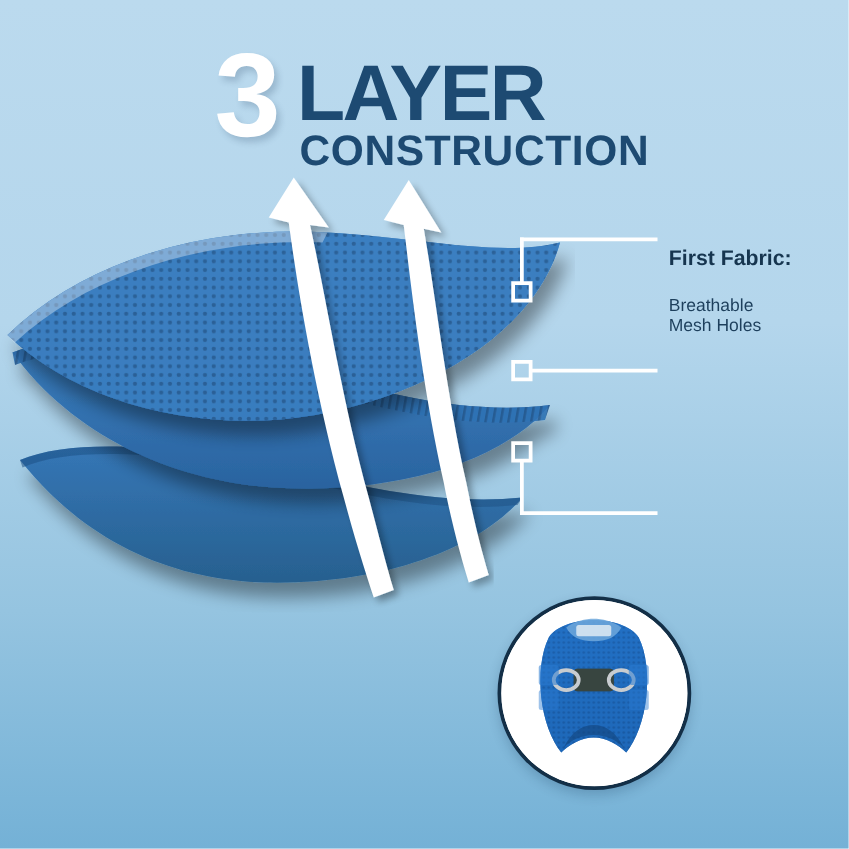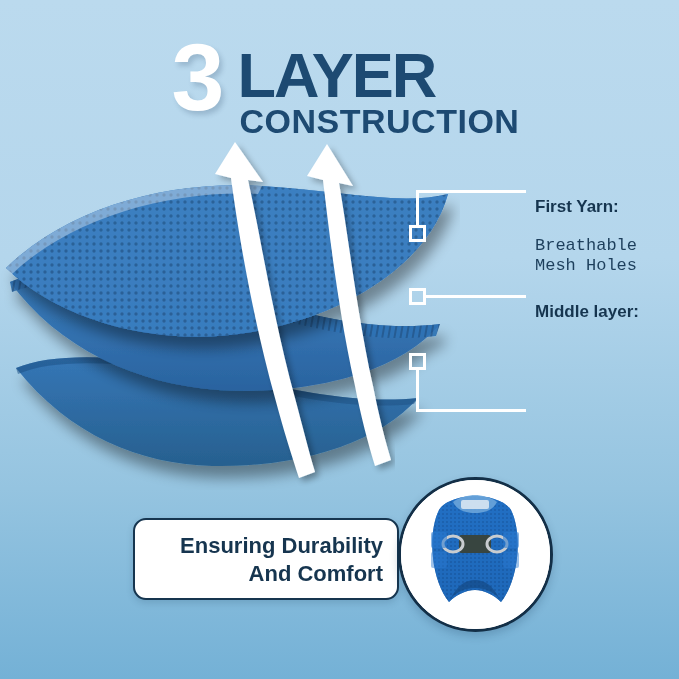--- a/index.html
+++ b/index.html
@@ -99,26 +99,25 @@
     white-space: pre-line;
   }
   .callout-title {
     font-size: 17px;
     font-weight: bold;
     color: #16354f;
     display: block;
     margin-bottom: 1px;
   }
   .callout-body {
-    font-size: 17px;
+    font-size: 14px;
     font-weight: normal;
     color: #1d3f5c;
     display: block;
     white-space: pre-line;
-    font-family: Liberation Mono, monospace;
   }
   .marker {
     position: absolute;
     width: 17px;
     height: 17px;
     border: 3px solid #ffffff;
     box-sizing: border-box;
     background: transparent;
   }
   .conn {
@@ -269,46 +268,41 @@
                  L 180,338 C 173,315 166,289 160,258 C 144,186 135,112 128,52 L 112,48 Z" fill="#ffffff"></path>
       </g>
     </svg>
   </div>
 
   <div class="callout">
     <div class="marker" style="left:409px; top:225px;"></div>
     <div class="conn conn-v" style="left:416px; top:190px; height:38px;"></div>
     <div class="conn conn-h" style="left:416px; top:190px; width:110px;"></div>
     <div class="callout-text" style="left:535px; top:178px; width:140px;">
-      <span class="callout-title">First Yarn:</span>
+      <span class="callout-title">First Fabric:</span>
       <span class="callout-body">Breathable
 Mesh Holes</span>
     </div>
   </div>
 
   <div class="callout">
     <div class="marker" style="left:409px; top:288px;"></div>
     <div class="conn conn-h" style="left:424px; top:295px; width:102px;"></div>
     <div class="callout-text" style="left:535px; top:283px; width:140px;">
-      <span class="callout-title">Middle layer:</span>
     </div>
   </div>
 
   <div class="callout">
     <div class="marker" style="left:409px; top:353px;"></div>
     <div class="conn conn-v" style="left:416px; top:368px; height:44px;"></div>
     <div class="conn conn-h" style="left:416px; top:409px; width:110px;"></div>
     <div class="callout-text" style="left:535px; top:378px; width:140px;">
     </div>
   </div>
 
-  <div id="banner">
-    <span id="banner-text">Ensuring Durability
-And Comfort</span>
-  </div>
 
   <div id="product-circle">
     <svg width="149" height="149" viewBox="0 0 149 149" xmlns="http://www.w3.org/2000/svg">
       <defs>
         <pattern id="harnessmesh" width="4" height="4" patternUnits="userSpaceOnUse">
           <rect width="4" height="4" fill="#1f6cc0"></rect>
           <circle cx="2" cy="2" r="1" fill="#1757a0"></circle>
         </pattern>
         <linearGradient id="hgrad" x1="0" y1="0" x2="0" y2="1">
           <stop offset="0%" stop-color="#2a7ad0"></stop>

